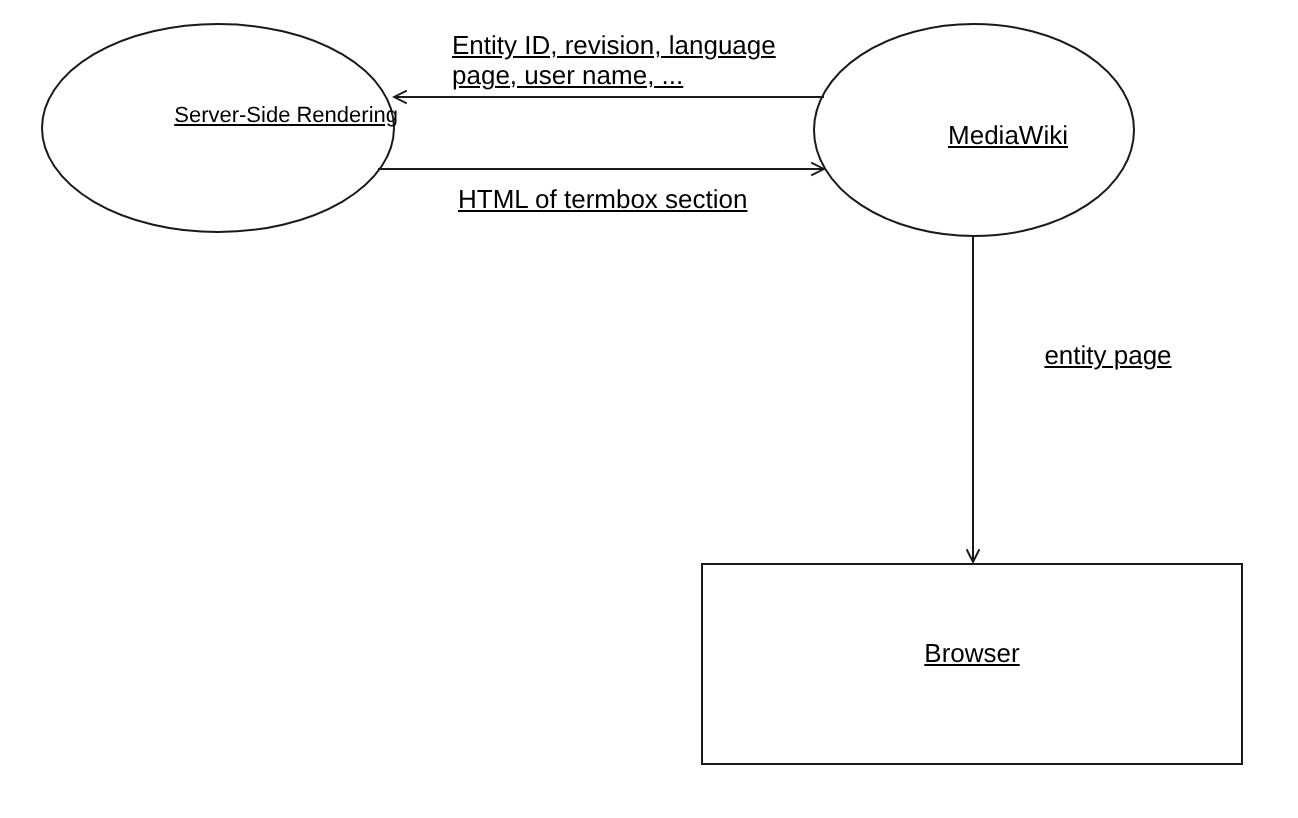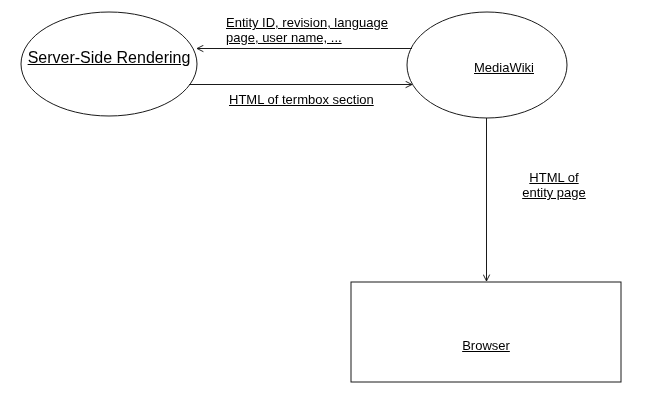--- a/index.html
+++ b/index.html
@@ -26,33 +26,34 @@
     color: #000000;
     white-space: nowrap;
     text-decoration: underline;
   }
   .label span { display: block; }
   .node-label { text-align: center; }
   .ssr-label {
     left: 19px;
     top: 51px;
     width: 180px;
-    font-size: 16px;
+    font-size: 11px;
     line-height: 14px;
+    text-align: right;
   }
   .mediawiki-label {
     left: 434px;
     top: 60px;
     width: 140px;
     font-size: 13px;
     line-height: 15px;
   }
   .browser-label {
     left: 416px;
-    top: 338px;
+    top: 319px;
     width: 140px;
     font-size: 13px;
     line-height: 15px;
     text-align: center;
   }
   .edge-label {
     font-size: 13px;
     line-height: 15px;
   }
   .edge-request-label {
@@ -112,17 +113,16 @@
   <div class="label edge-label edge-request-label">
     <span>Entity ID, revision, language</span>
     <span>page, user name, ...</span>
   </div>
 
   <div class="label edge-label edge-termbox-label">
     <span>HTML of termbox section</span>
   </div>
 
   <div class="label edge-label edge-entitypage-label">
-    <span>HTML of</span>
     <span>entity page</span>
   </div>
 
 </div>
 
 </body></html>

